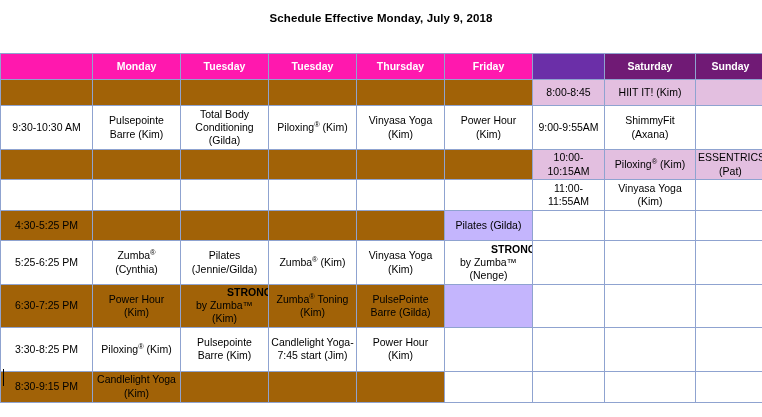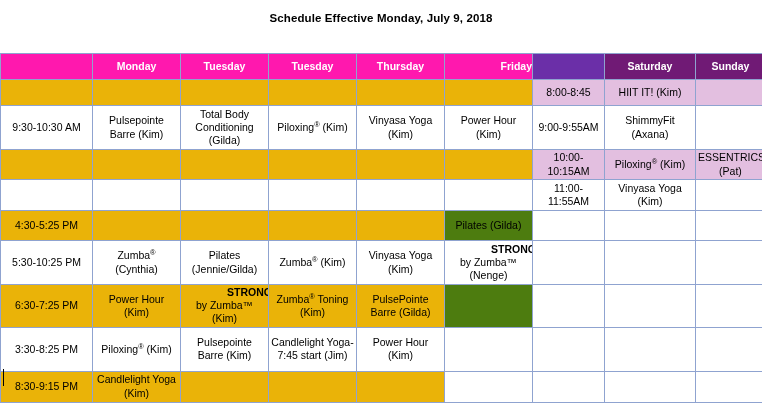--- a/index.html
+++ b/index.html
@@ -55,29 +55,29 @@
   tr.head-row th {
     color: #ffffff;
     font-weight: bold;
     font-size: 10.5px;
     height: 26px;
     padding: 0;
     border-color: #8FA3D0;
   }
   th.h-blank-mag { background: #FF18AE; border-right-color: #FF18AE; }
   th.h-weekday   { background: #FF18AE; border-left-color: #FF18AE; border-right-color: #FF18AE; }
-  th.h-weekday.last { border-right-color: #8FA3D0; text-align: right; }
+  th.h-weekday.last { border-right-color: #8FA3D0; }
   th.h-blank-pur { background: #6B2FA8; border-right-color: #6B2FA8; }
   th.h-weekend   { background: #701a75; border-left-color: #6B2FA8; border-right-color: #6B2FA8; }
   th.h-weekend.last { border-right-color: #8FA3D0; }
 
   
   td.f-white  { background: #ffffff; }
-  td.f-pink   { background: #eab308; }
-  td.f-pinkb  { background: #4d7c0f; }
+  td.f-pink   { background: #a16207; }
+  td.f-pinkb  { background: #c4b5fd; }
   td.f-lav    { background: #E3BFE0; }
 
   td.t-col { font-weight: bold; }
   .b { font-weight: bold; padding-left: 44px; }
   sup.reg { font-size: 7.5px; vertical-align: super; line-height: 0; }
 
   
   #caret {
     position: absolute;
     left: 3px;
@@ -175,21 +175,21 @@
       <td class="f-pink"></td>
       <td class="f-pink"></td>
       <td class="f-pink"></td>
       <td class="f-pinkb">Pilates (Gilda)</td>
       <td class="f-white t-col"></td>
       <td class="f-white"></td>
       <td class="f-white"></td>
     </tr>
 
     <tr style="height:44px">
-      <td class="f-white t-col">5:30-10:25 PM</td>
+      <td class="f-white t-col">5:25-6:25 PM</td>
       <td class="f-white">Zumba<sup class="reg">®</sup> (Cynthia)</td>
       <td class="f-white">Pilates (Jennie/Gilda)</td>
       <td class="f-white">Zumba<sup class="reg">®</sup> (Kim)</td>
       <td class="f-white">Vinyasa Yoga (Kim)</td>
       <td class="f-white"><span class="b">STRONG</span> by Zumba™ (Nenge)</td>
       <td class="f-white t-col"></td>
       <td class="f-white"></td>
       <td class="f-white"></td>
     </tr>
 

